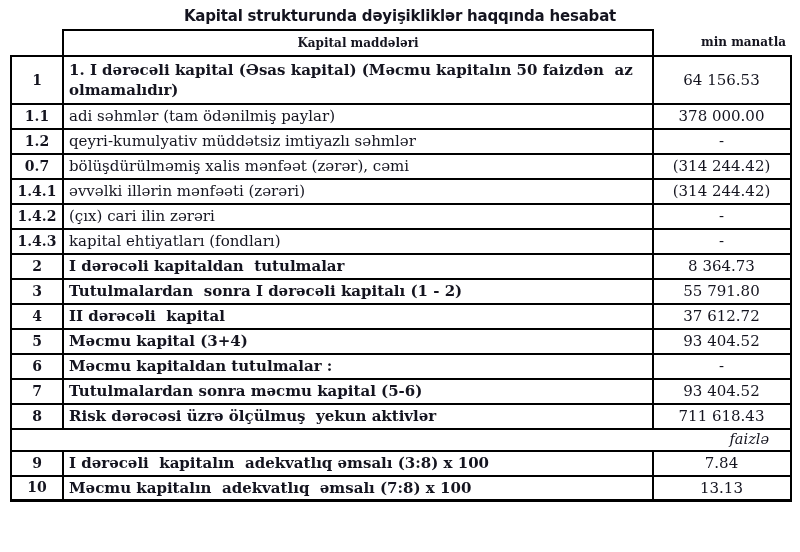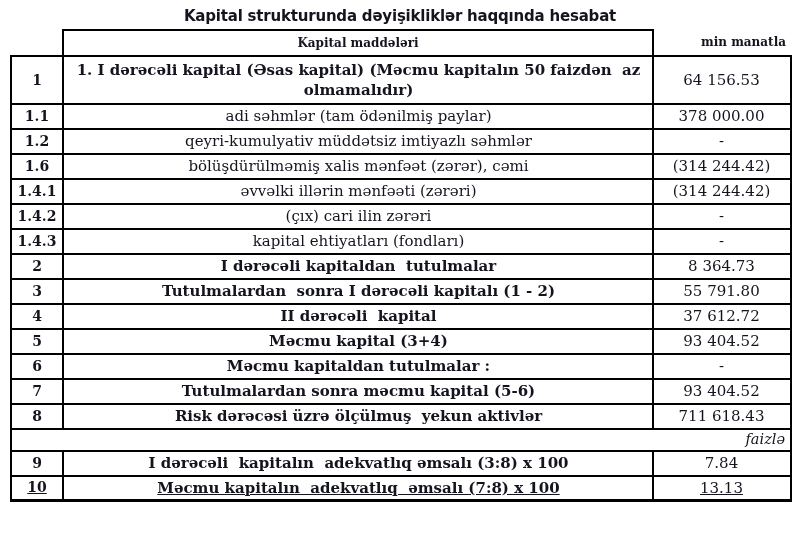--- a/index.html
+++ b/index.html
@@ -56,37 +56,37 @@
   }
   tbody tr{height:25px;}
   tbody tr.tall{height:48px;}
   .cell-num{
     text-align:center;
     font-weight:bold;
     font-size:14px;
     padding:0 2px;
   }
   .cell-label{
-    text-align:center;
+    text-align:left;
     padding-left:5px;
     white-space:pre-wrap;
   }
   tr.bold .cell-label{font-weight:bold;}
   .cell-value{
     text-align:center;
     padding-right:5px;
   }
   tr.unit-row{height:19px;}
   td.unit-cell{
     text-align:right;
     font-style:italic;
     font-size:14.5px;
-    padding-right:5px;
+    padding-right:21px;
   }
-  tbody tr:last-child td{border-bottom-width:3px;text-decoration:underline;}
+  tbody tr:last-child td{border-bottom-width:3px;}
 </style>
 </head>
 <body>
 
 <div class="page">
 
   <div class="title">Kapital strukturunda dəyişikliklər haqqında hesabat</div>
 
   <table class="capital">
     <colgroup>
@@ -111,21 +111,21 @@
     <td class="cell-num">1.1</td>
     <td class="cell-label">adi səhmlər (tam ödənilmiş paylar)</td>
     <td class="cell-value">378 000.00</td>
   </tr>
         <tr>
     <td class="cell-num">1.2</td>
     <td class="cell-label">qeyri-kumulyativ müddətsiz imtiyazlı səhmlər</td>
     <td class="cell-value">-</td>
   </tr>
         <tr>
-    <td class="cell-num">1.6</td>
+    <td class="cell-num">0.7</td>
     <td class="cell-label">bölüşdürülməmiş xalis mənfəət (zərər), cəmi</td>
     <td class="cell-value">(314 244.42)</td>
   </tr>
         <tr>
     <td class="cell-num">1.4.1</td>
     <td class="cell-label">əvvəlki illərin mənfəəti (zərəri)</td>
     <td class="cell-value">(314 244.42)</td>
   </tr>
         <tr>
     <td class="cell-num">1.4.2</td>

